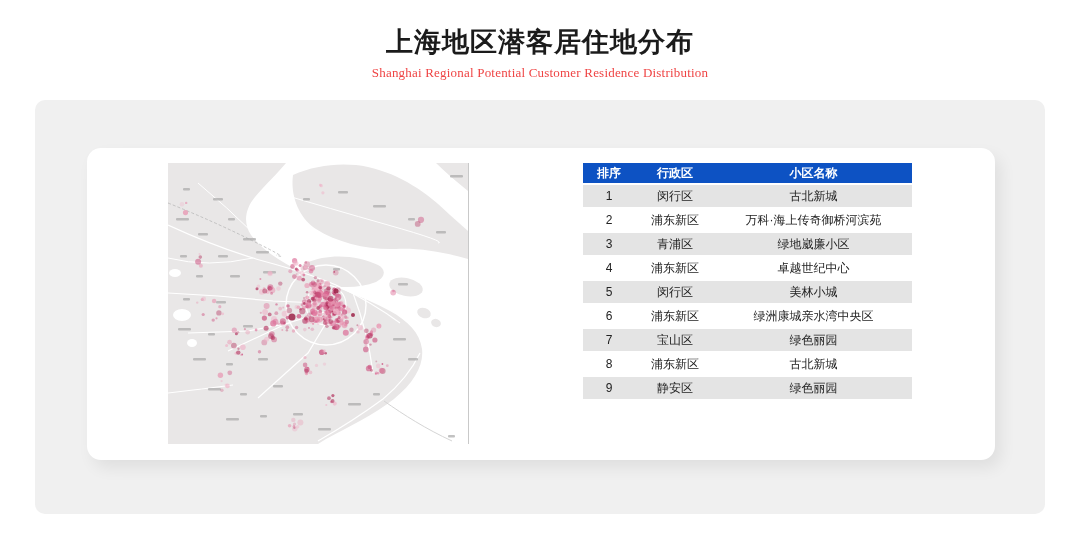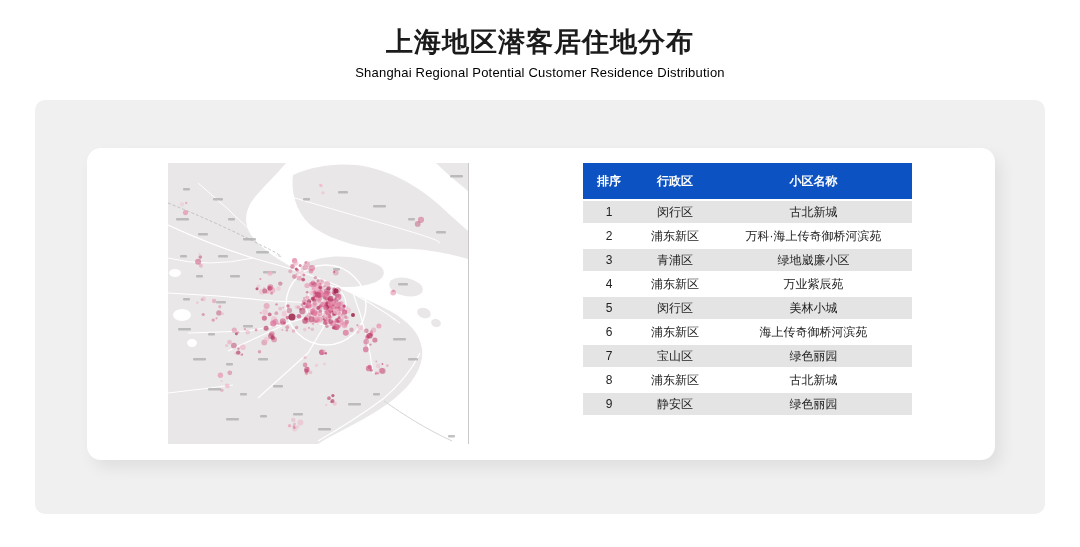--- a/index.html
+++ b/index.html
@@ -3,27 +3,27 @@
 <meta charset="utf-8">
 <style>
   * { box-sizing: border-box; }
   html,body { margin:0; padding:0; }
   body {
     width:1080px; height:547px;
     background:#ffffff;
     font-family:"Liberation Sans","DejaVu Sans",sans-serif;
     position:relative; overflow:hidden;
   }
-  .header { text-align:center; padding-top:27px; }
+  .header { text-align:center; padding-top:27px;font-family:Liberation Serif, serif; }
   .title {
     margin:0; font-size:27px; font-weight:bold; color:#1b1b1b;
     letter-spacing:1px; line-height:1.15;
   }
   .subtitle {
-    margin:7px 0 0 0; font-size:13px; color:#000000; letter-spacing:0.2px;
+    margin:7px 0 0 0; font-size:13px; color:#ef4444; letter-spacing:0.2px;
   }
   .panel {
     position:absolute; left:35px; top:100px; width:1010px; height:414px;
     background:#f0f0f0; border-radius:10px;
   }
   .card {
     position:absolute; left:52px; top:48px; width:908px; height:312px;
     background:#ffffff; border-radius:14px;
     box-shadow:6px 8px 16px rgba(0,0,0,0.07);
   }
@@ -32,21 +32,21 @@
     border-right:1px solid #c9c9c9;
   }
   .map-wrap svg { display:block; width:300px; height:281px; }
   table.ranking {
     position:absolute; left:496px; top:13px; width:329px;
     border-collapse:separate; border-spacing:0 2.5px;
     font-size:12px; color:#222222; table-layout:fixed;
   }
   table.ranking th {
     background:#0d52c3; color:#ffffff; font-weight:bold; font-size:12px;
-    height:36px; padding:0; text-align:center;
+    height:20px; padding:0; text-align:center;
   }
   table.ranking td {
     height:22px; padding:0; text-align:center; background:#ffffff;
     white-space:nowrap; overflow:hidden;
   }
   table.ranking tbody tr:nth-child(odd) td { background:#e4e4e4; }
   table.ranking th:nth-child(1), table.ranking td:nth-child(1){ width:52px; }
   table.ranking th:nth-child(2), table.ranking td:nth-child(2){ width:80px; }
 </style>
 </head>
@@ -644,31 +644,31 @@
             <td>万科·海上传奇御桥河滨苑</td>
           </tr>
           <tr>
             <td>3</td>
             <td>青浦区</td>
             <td>绿地崴廉小区</td>
           </tr>
           <tr>
             <td>4</td>
             <td>浦东新区</td>
-            <td>万业紫辰苑</td>
+            <td>卓越世纪中心</td>
           </tr>
           <tr>
             <td>5</td>
             <td>闵行区</td>
             <td>美林小城</td>
           </tr>
           <tr>
             <td>6</td>
             <td>浦东新区</td>
-            <td>海上传奇御桥河滨苑</td>
+            <td>绿洲康城亲水湾中央区</td>
           </tr>
           <tr>
             <td>7</td>
             <td>宝山区</td>
             <td>绿色丽园</td>
           </tr>
           <tr>
             <td>8</td>
             <td>浦东新区</td>
             <td>古北新城</td>

